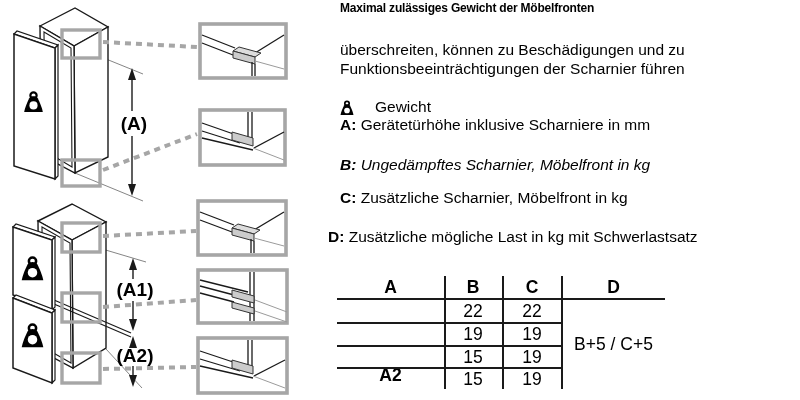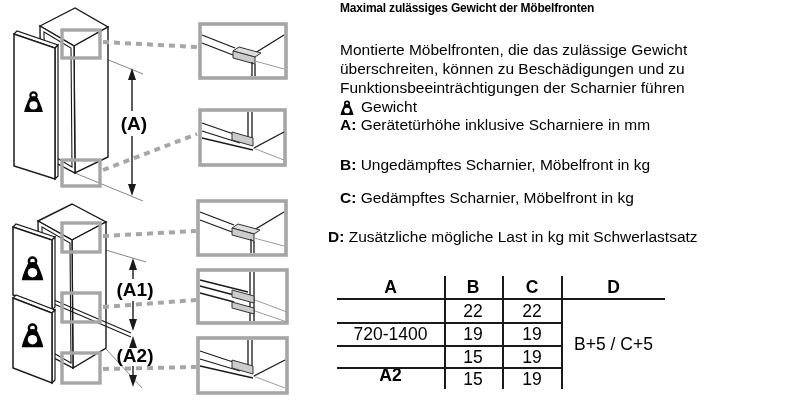--- a/index.html
+++ b/index.html
@@ -9,23 +9,23 @@
     font-family:"Liberation Sans", sans-serif; color:#000; overflow:hidden;
   }
   .abs { position:absolute; }
   .title {
     left:340px; top:1px; font-size:12px; font-weight:bold; letter-spacing:-0.2px;
     white-space:nowrap;
   }
   .intro { left:340px; top:40px; font-size:15.5px; line-height:19px; white-space:nowrap; }
   .legend-line { font-size:15.5px; white-space:nowrap; }
   .legend-line .key { font-weight:bold; }
-  .weight-line { left:340px; top:98px; display:flex; align-items:center; gap:7px; }
+  .weight-line { left:340px; top:98px; display:flex; align-items:center; gap:21px; }
   .li-a { left:340px; top:116px;text-align:right; }
-  .li-b { left:340px; top:156px; }
+  .li-b { left:340px; top:156px;font-style:italic; }
   .li-c { left:340px; top:189px; }
   .li-d { left:328px; top:228px; }
 
   
   .tline { position:absolute; background:#1a1a1a; }
   .tcell {
     position:absolute; font-size:17.5px; text-align:center; line-height:22px; height:22px;
     white-space:nowrap;
   }
   .tbold { font-weight:bold; }
@@ -187,21 +187,20 @@
       <line x1="2" y1="28" x2="55" y2="40" stroke="#1a1a1a" stroke-width="1.3"></line>
       <polygon points="34,22 55,28 55,36 34,30" fill="#cccccc" stroke="#333" stroke-width="1"></polygon>
       <line x1="56" y1="38" x2="87" y2="22" stroke="#1a1a1a" stroke-width="1.3"></line>
       <line x1="55" y1="38" x2="87" y2="50" stroke="#9b9b9b" stroke-width="1"></line>
     </g>
   </svg>
 
   <div class="abs title">Maximal zulässiges Gewicht der Möbelfronten</div>
 
   <div class="abs intro">
-    <div>Montierte Möbelfronten, die das zulässige Gewicht</div>
     <div>überschreiten, können zu Beschädigungen und zu</div>
     <div>Funktionsbeeinträchtigungen der Scharnier führen</div>
   </div>
 
   <div class="abs weight-line legend-line">
     <svg width="14" height="17" viewBox="0 0 14 17">
       <g transform="translate(7,10.5) scale(0.66)">
         <circle cx="0" cy="-9" r="3.3" fill="none" stroke="#000" stroke-width="2.6"></circle>
         <path d="M -4.5,-6 C -6.5,-2 -9.3,4.5 -9.8,8.5 L 9.8,8.5 C 9.3,4.5 6.5,-2 4.5,-6 C 2.6,-8.8 -2.6,-8.8 -4.5,-6 Z" fill="#000"></path>
         <circle cx="0" cy="1.5" r="4.3" fill="#fff"></circle>
@@ -210,37 +209,36 @@
     <span>Gewicht</span>
   </div>
 
   <div class="abs legend-line li-a">
     <span class="key">A:</span><span> Gerätetürhöhe inklusive Scharniere in mm</span>
   </div>
   <div class="abs legend-line li-b">
     <span class="key">B:</span><span> Ungedämpftes Scharnier, Möbelfront in kg</span>
   </div>
   <div class="abs legend-line li-c">
-    <span class="key">C:</span><span> Gedämpftes Scharnier, Möbelfront in kg</span>
+    <span class="key">C:</span><span> Zusätzliche Scharnier, Möbelfront in kg</span>
   </div>
   <div class="abs legend-line li-d">
     <span class="key">D:</span><span> Zusätzliche mögliche Last in kg mit Schwerlastsatz</span>
   </div>
 
   <div class="abs" style="left:0;top:0;width:800px;height:400px">
 
     <div class="tcell tbold" style="left:337px;width:107px;top:276px">A</div>
     <div class="tcell tbold" style="left:444px;width:58px;top:276px">B</div>
     <div class="tcell tbold" style="left:502px;width:60px;top:276px">C</div>
     <div class="tcell tbold" style="left:562px;width:103px;top:276px">D</div>
 
     <div class="tcell" style="left:444px;width:58px;top:300px">22</div>
     <div class="tcell" style="left:502px;width:60px;top:300px">22</div>
 
-    <div class="tcell" style="left:337px;width:107px;top:323px">720-1400</div>
     <div class="tcell" style="left:444px;width:58px;top:323px">19</div>
     <div class="tcell" style="left:502px;width:60px;top:323px">19</div>
 
     <div class="tcell" style="left:444px;width:58px;top:346px">15</div>
     <div class="tcell" style="left:502px;width:60px;top:346px">19</div>
 
     <div class="tcell tbold" style="left:337px;width:107px;top:364px">A2</div>
     <div class="tcell" style="left:444px;width:58px;top:368px">15</div>
     <div class="tcell" style="left:502px;width:60px;top:368px">19</div>
 

